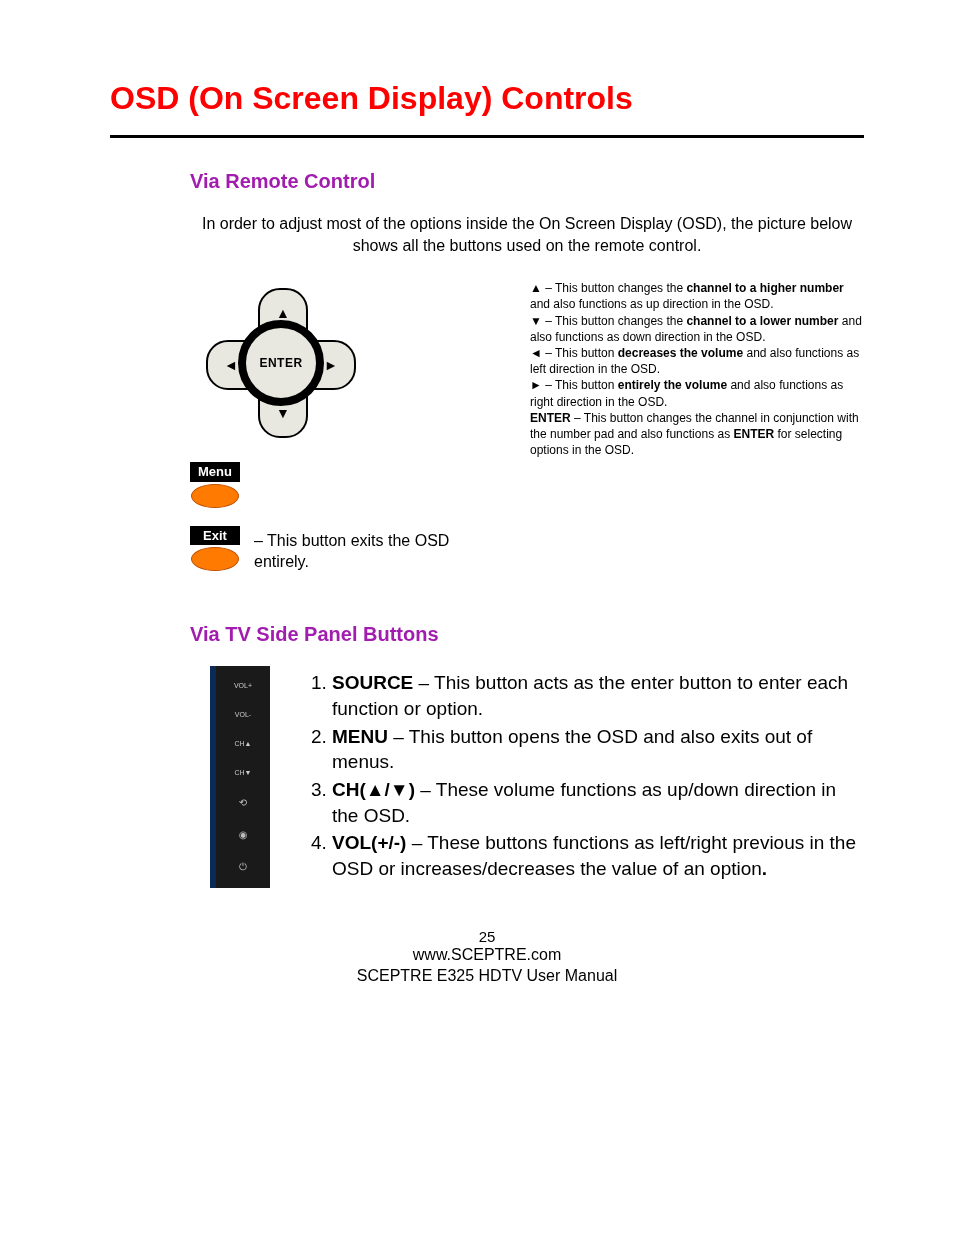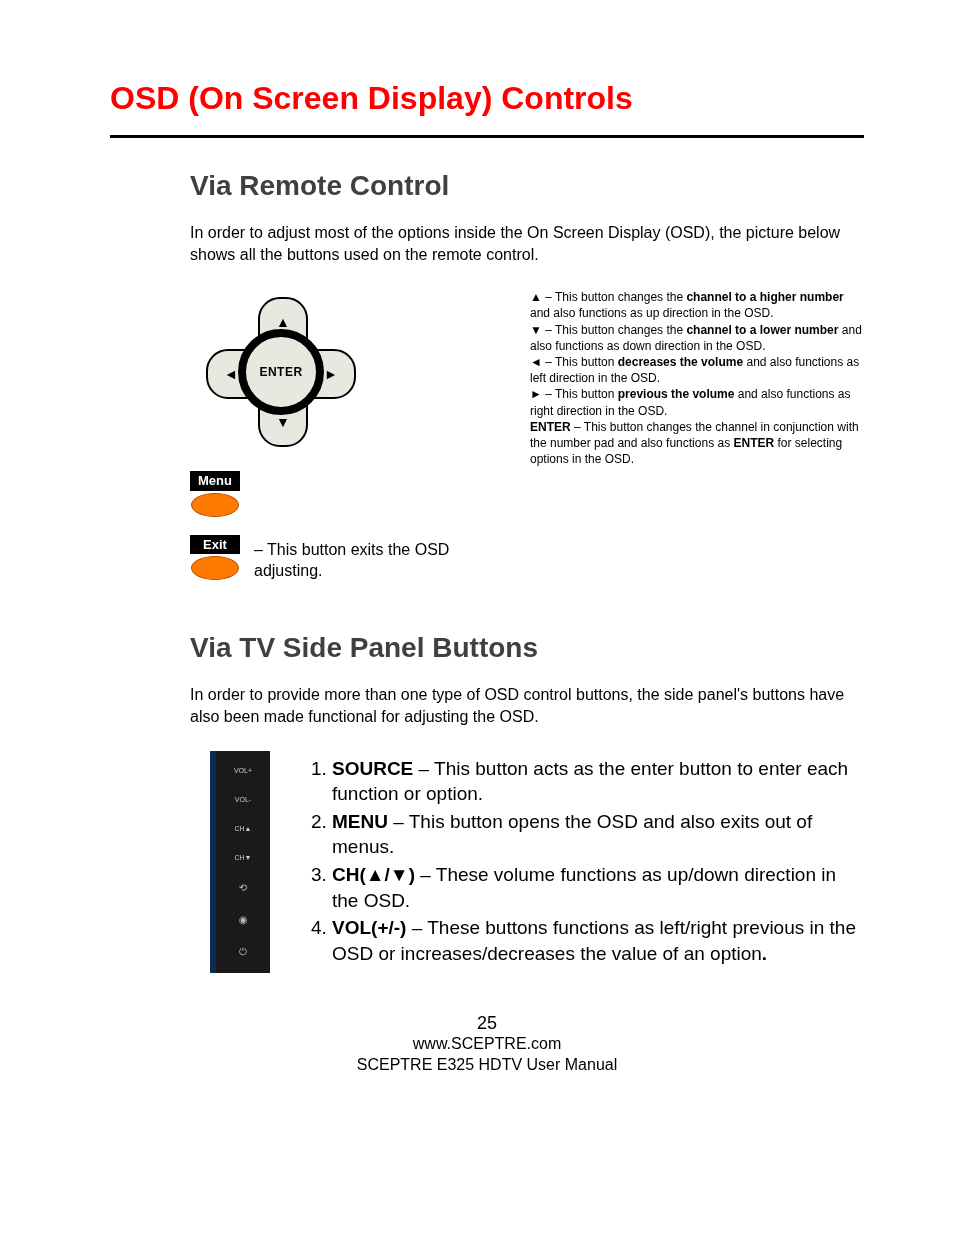--- a/index.html
+++ b/index.html
@@ -18,29 +18,30 @@
     color: #ff0000;
     font-size: 32px;
     font-weight: bold;
     margin-bottom: 18px;
   }
   .hr {
     border-top: 3px solid #000;
     margin-bottom: 32px;
   }
   .subtitle {
-    color: #404040;
-    font-size: 28px;
+    color: #a21caf;
+    font-size: 20px;
     font-weight: bold;
     margin: 32px 0 20px 80px;
   }
   .intro {
     margin: 0 0 24px 80px;
     font-size: 16px;
     line-height: 1.35;
+    text-align: center;
   }
   .two-col {
     display: flex;
     margin-left: 80px;
     gap: 40px;
   }
   .left-col {
     width: 300px;
     flex: 0 0 300px;
   }
@@ -139,21 +140,21 @@
     flex: 1;
     font-size:19px;
     line-height:1.35;
   }
   .side-list ol { margin:0; padding-left: 22px;}
   .side-list li { margin-bottom: 2px;}
   .footer {
     text-align:center;
     margin-top: 40px;
   }
-  .footer .pg { font-size: 18px; }
+  .footer .pg { font-size: 15px; }
   .footer .fline { font-size: 16px; line-height:1.3; }
 </style>
 </head>
 <body>
 
 <div class="page">
   <div class="title">OSD (On Screen Display) Controls</div>
   <div class="hr"></div>
 
   <div class="subtitle">Via Remote Control</div>
@@ -176,35 +177,34 @@
           <div class="lbl">Menu</div>
           <div class="oval"></div>
         </div>
       </div>
 
       <div class="btn-row">
         <div class="small-btn">
           <div class="lbl">Exit</div>
           <div class="oval"></div>
         </div>
-        <div class="btn-text"> – This button exits the OSD adjusting.</div>
+        <div class="btn-text"> – This button exits the OSD entirely.</div>
       </div>
     </div>
 
     <div class="right-col">
       <span>▲</span><span> – This button changes the </span><b>channel to a higher number</b><span> and also functions as up direction in the OSD.</span><br>
       <span>▼</span><span> – This button changes the </span><b>channel to a lower number</b><span> and also functions as down direction in the OSD.</span><br>
       <span>◄</span><span> – This button </span><b>decreases the volume</b><span> and also functions as left direction in the OSD.</span><br>
-      <span>►</span><span> – This button </span><b>previous the volume</b><span> and also functions as right direction in the OSD.</span><br>
+      <span>►</span><span> – This button </span><b>entirely the volume</b><span> and also functions as right direction in the OSD.</span><br>
       <b>ENTER</b><span> – This button changes the channel in conjunction with the number pad and also functions as </span><b>ENTER</b><span> for selecting options in the OSD.</span>
     </div>
   </div>
 
   <div class="subtitle">Via TV Side Panel Buttons</div>
-  <div class="intro">In order to provide more than one type of OSD control buttons, the side panel's buttons have also been made functional for adjusting the OSD.</div>
 
   <div class="side-row">
     <div class="side-panel">
       <div class="sbtn">VOL+</div>
       <div class="sbtn">VOL-</div>
       <div class="sbtn">CH▲</div>
       <div class="sbtn">CH▼</div>
       <div class="sbtn sym">⟲</div>
       <div class="sbtn sym">◉</div>
       <div class="sbtn sym">⏻</div>

